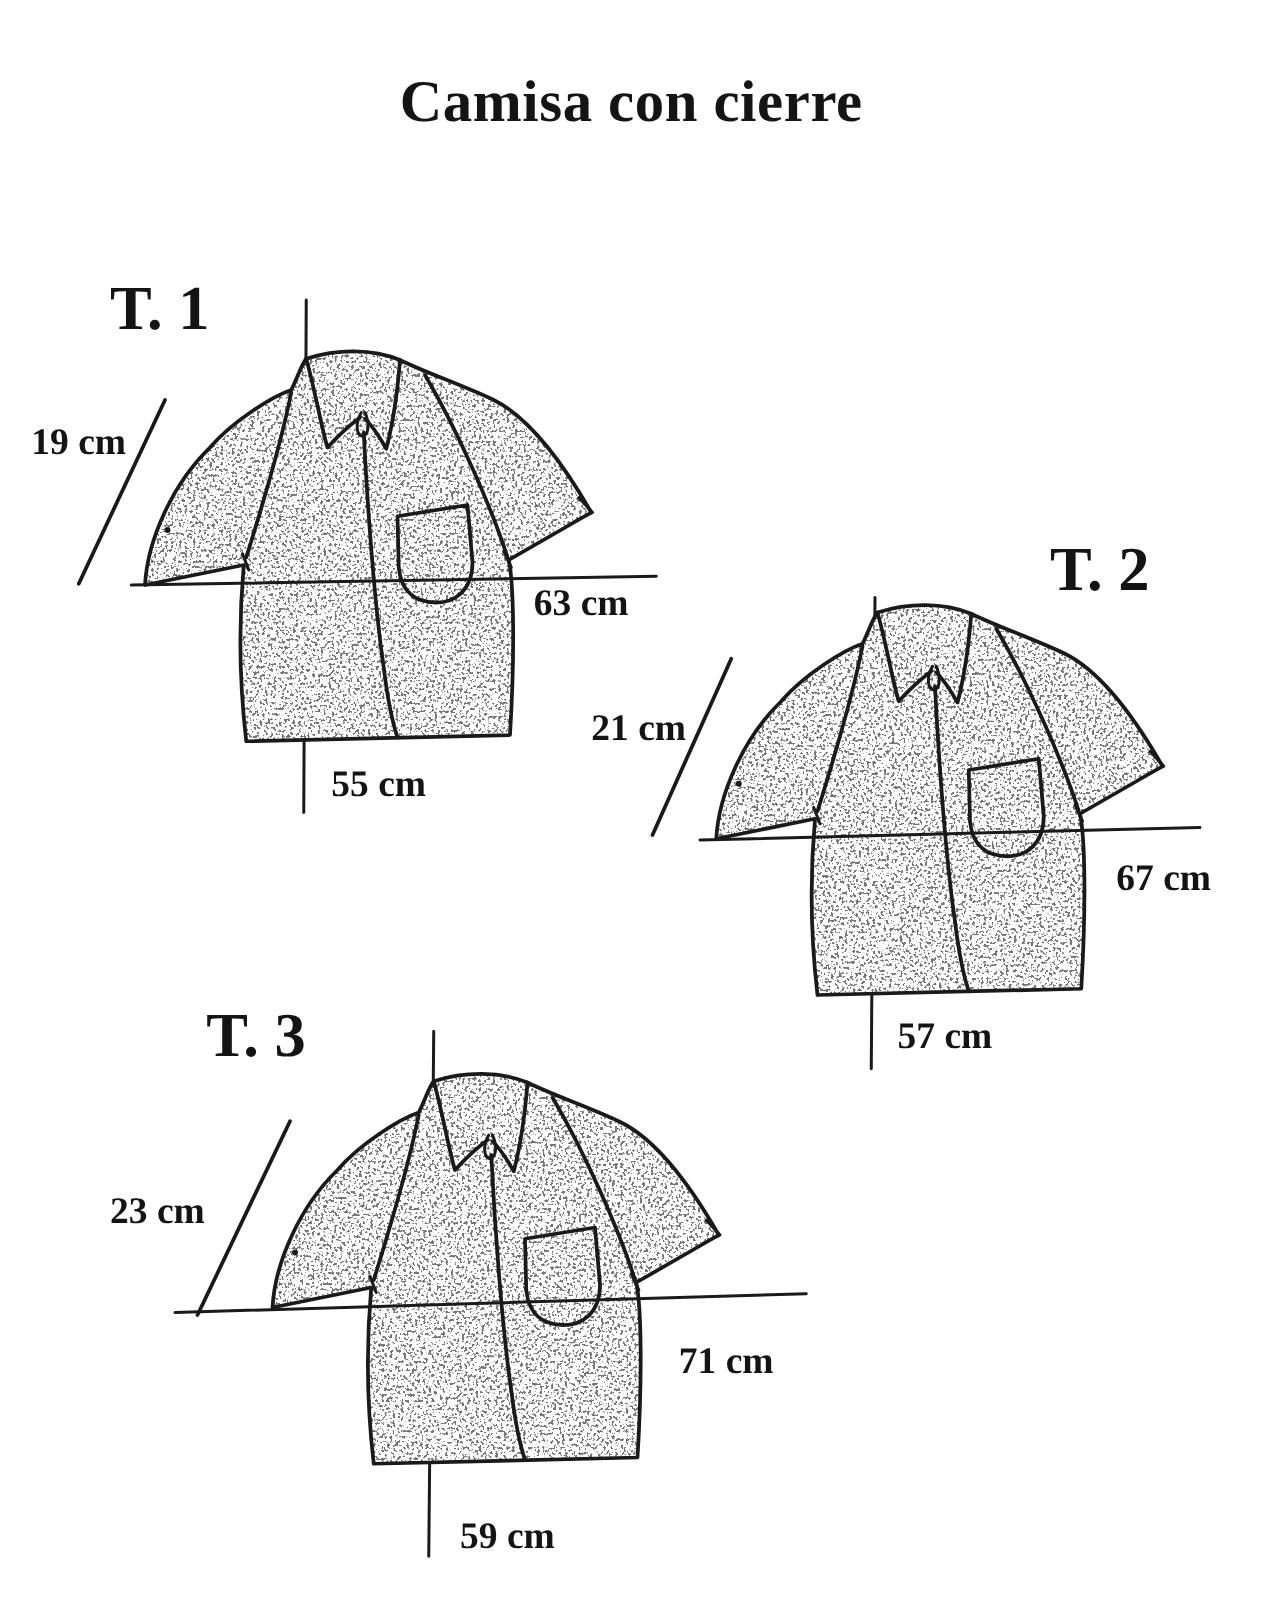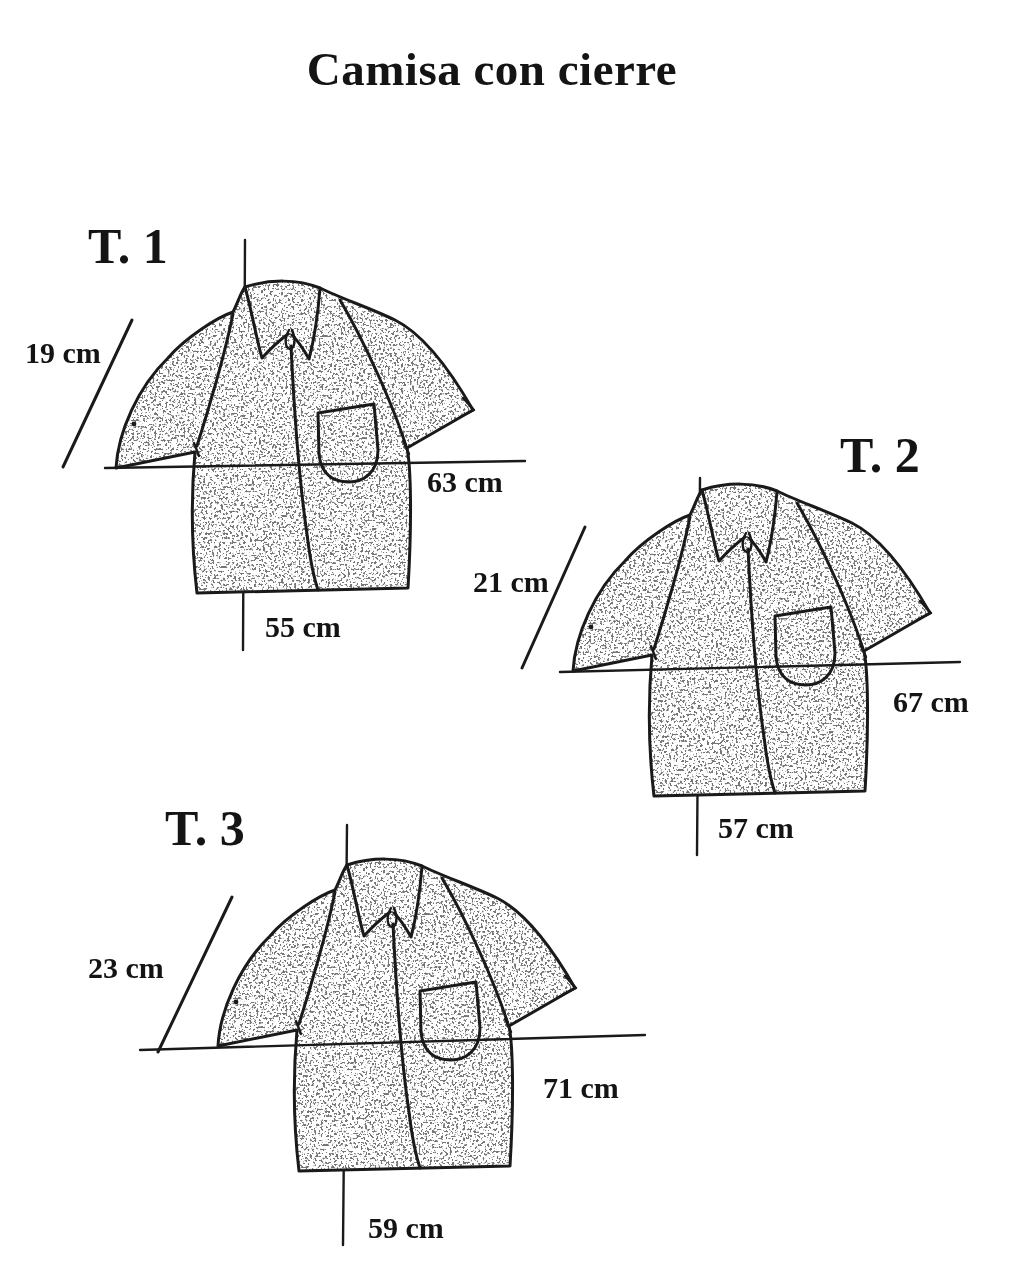--- a/index.html
+++ b/index.html
@@ -5,21 +5,21 @@
   html,body{margin:0;padding:0;background:#ffffff;}
   .page{
     position:relative;
     width:1024px;height:1280px;
     background:#ffffff;
     font-family:"Liberation Serif","DejaVu Serif",serif;
     overflow:hidden;
   }
   .title{
     position:absolute;top:40px;left:0;width:980px;
-    margin:2px;text-align:center;
+    margin:15px;text-align:center;
     font-size:47px;font-weight:700;color:#141414;
     letter-spacing:0.5px;
   }
   svg.fig{position:absolute;overflow:visible;}
   .ink{stroke:#1a1a1a;fill:none;stroke-linecap:round;stroke-linejoin:round;}
   .w3{stroke-width:3px;}
   .w2{stroke-width:2.4px;}
   text.size-label{font:700 50px "Liberation Serif","DejaVu Serif",serif;fill:#141414;}
   text.measure{font:700 30px "Liberation Serif","DejaVu Serif",serif;fill:#141414;}
   .defs-holder{position:absolute;width:0;height:0;overflow:hidden;}

